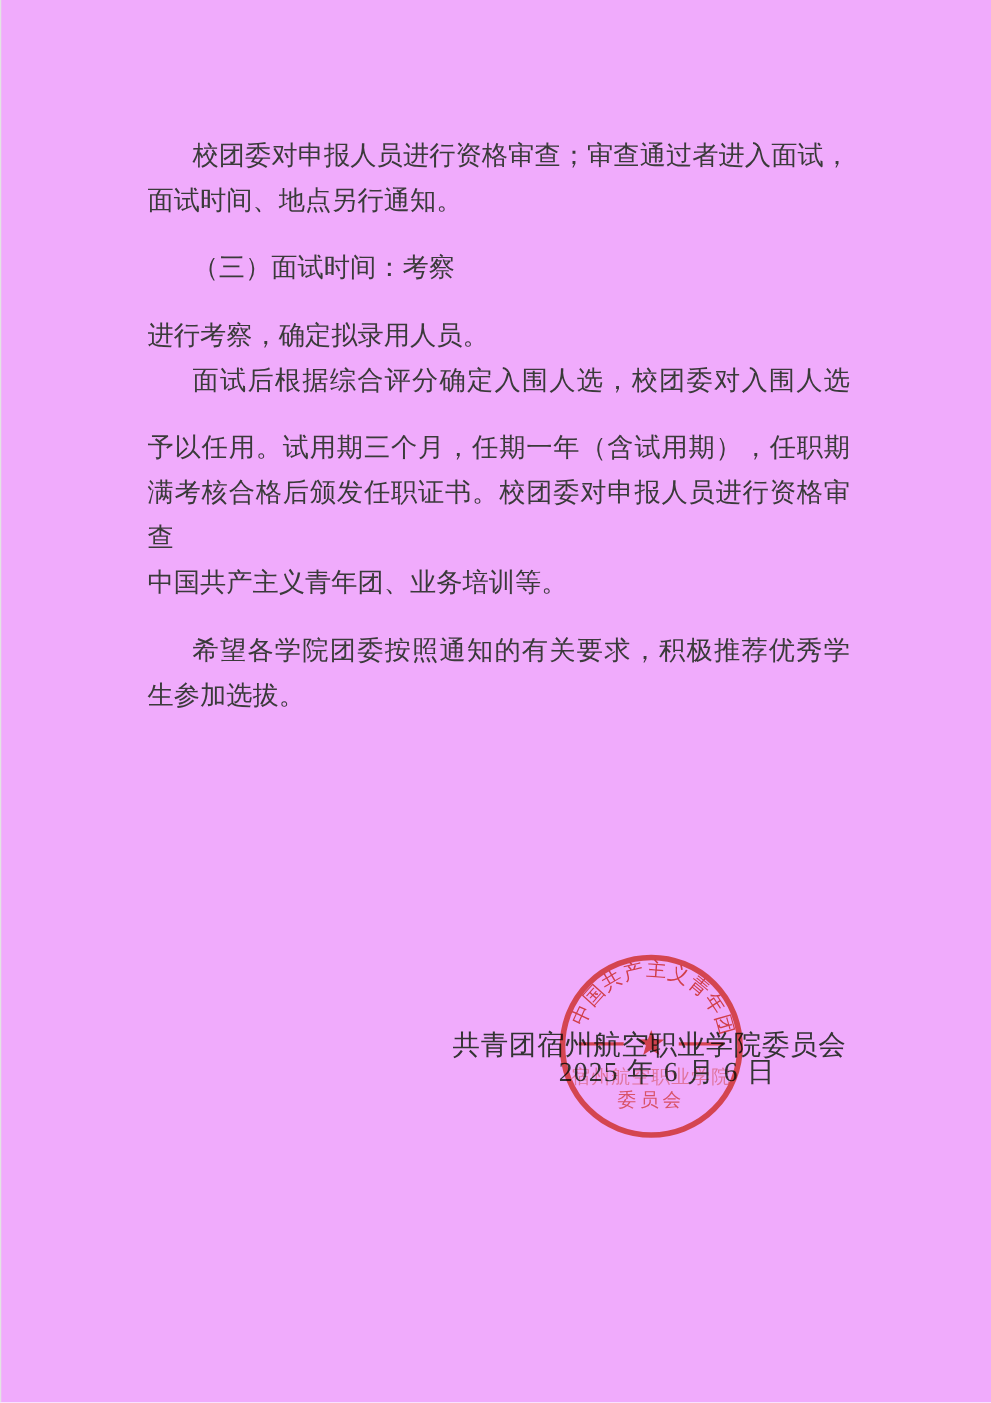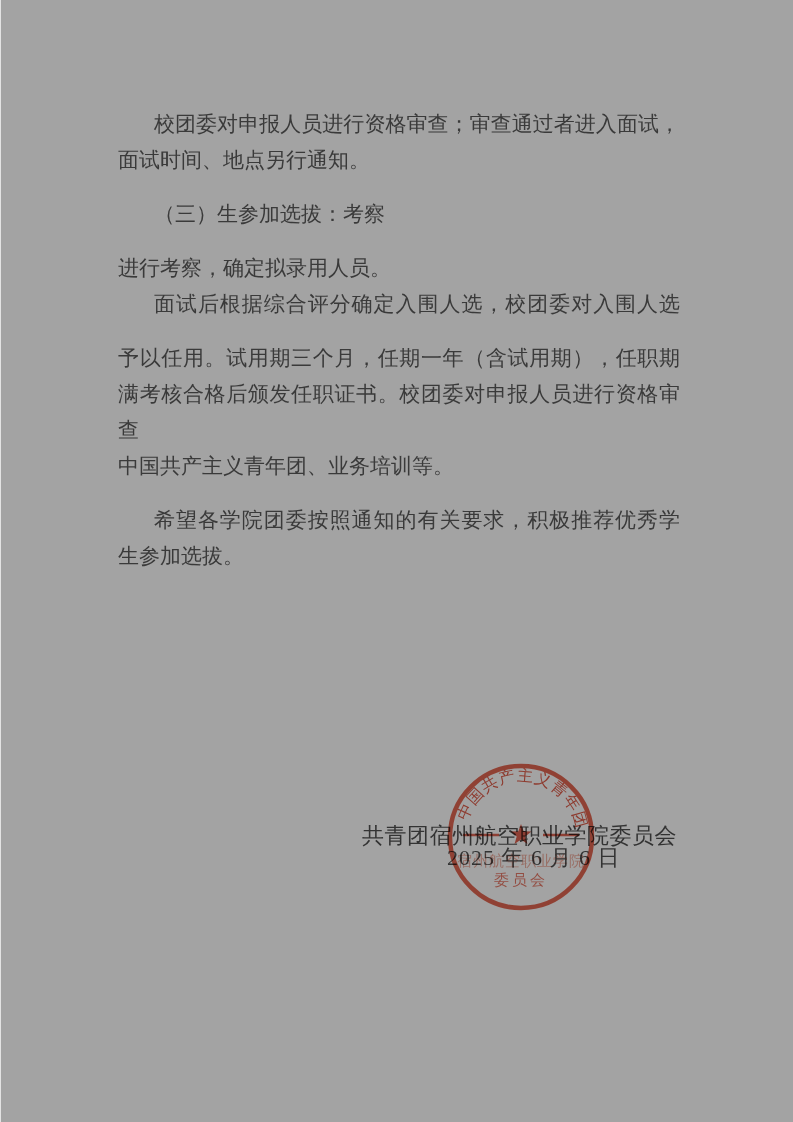--- a/index.html
+++ b/index.html
@@ -1,20 +1,20 @@
 <!DOCTYPE html>
 <html><head>
 <meta charset="utf-8">
 <style>
   html, body { margin: 0; padding: 0; background: #ffffff; }
   .page {
     position: relative;
     width: 793px;
     height: 1122px;
-    background: #a3a3a3;
+    background: #f0abfc;
     overflow: hidden;
     font-family: "Liberation Serif", "DejaVu Serif", serif;
   }
   .page::before {
     content: "";
     position: absolute;
     left: 0; top: 0; bottom: 0;
     width: 1px;
     background: #e3e3e3;
   }
@@ -76,21 +76,21 @@
 <div class="page">
 
   <div class="content">
 
     <div class="block">
       <div class="ln full first">校团委对申报人员进行资格审查；审查通过者进入面试，</div>
       <div class="ln last">面试时间、地点另行通知。</div>
     </div>
 
     <div class="block">
-      <div class="ln last first">（三）生参加选拔：考察</div>
+      <div class="ln last first">（三）面试时间：考察</div>
     </div>
 
     <div class="block">
       <div class="ln last">进行考察，确定拟录用人员。</div>
       <div class="ln full first">面试后根据综合评分确定入围人选，校团委对入围人选</div>
     </div>
 
 
     <div class="block">
       <div class="ln full">予以任用。试用期三个月，任期一年（含试用期），任职期</div>

